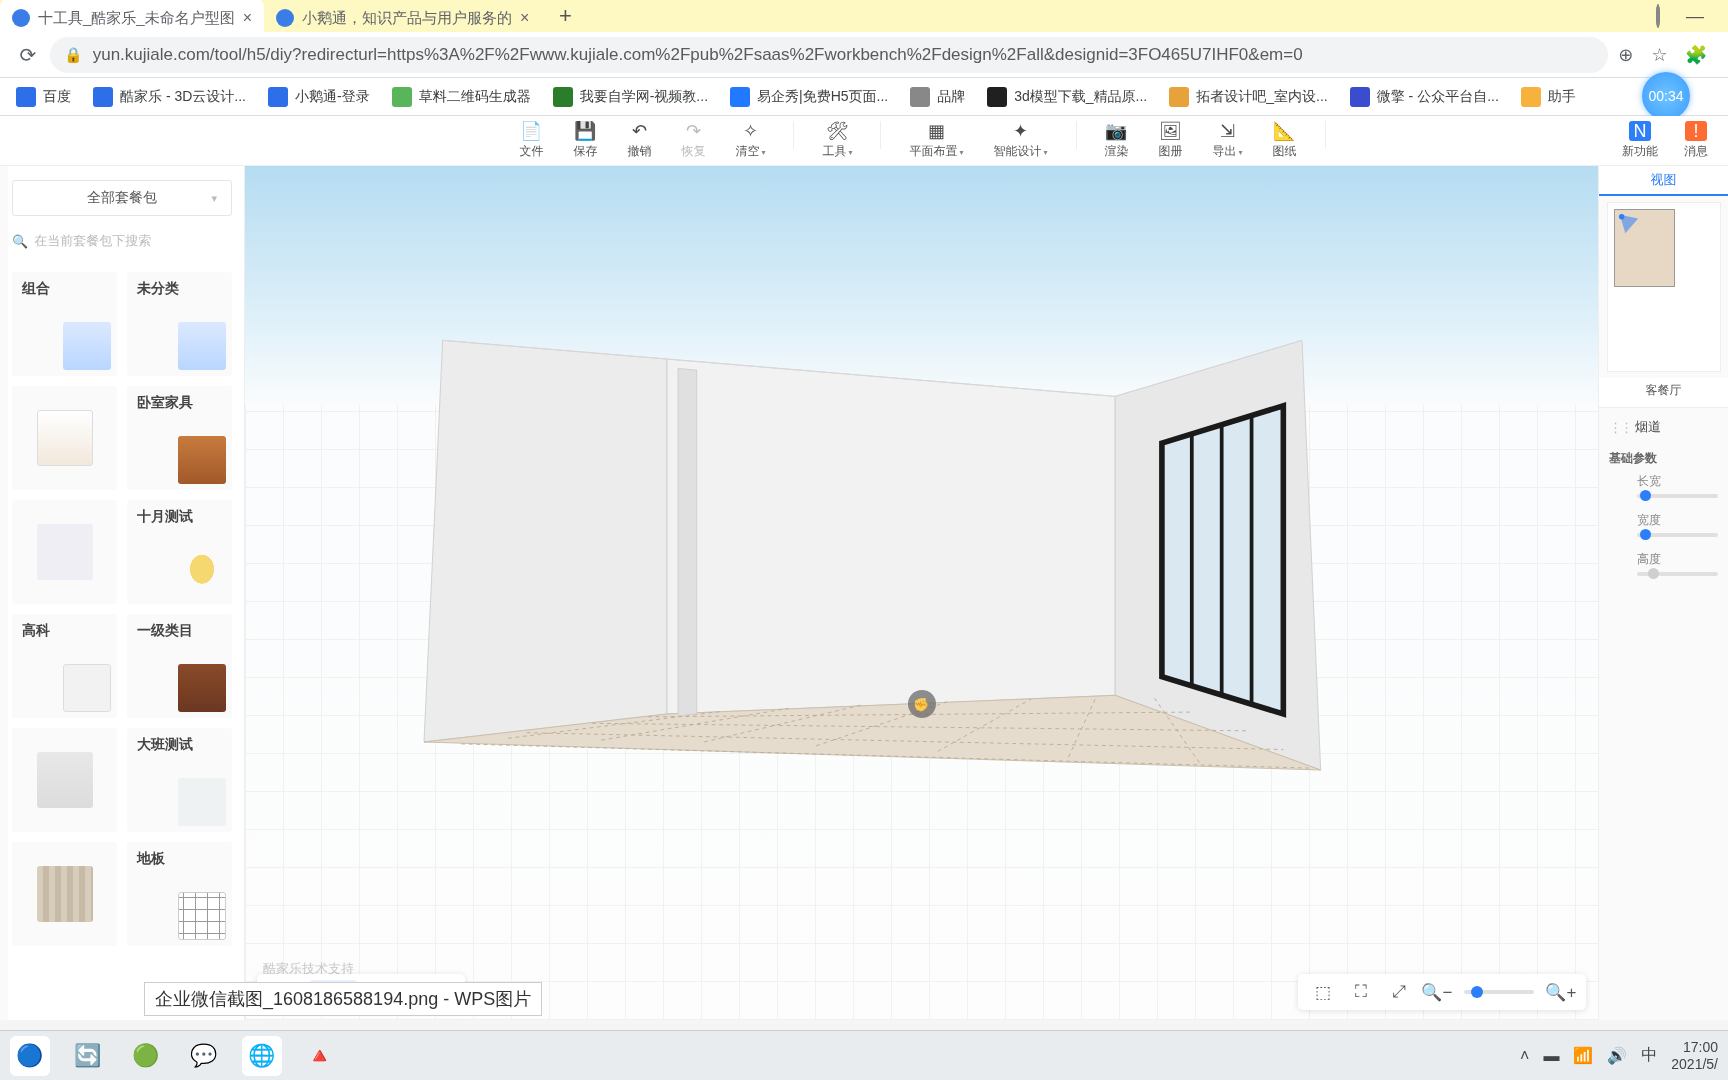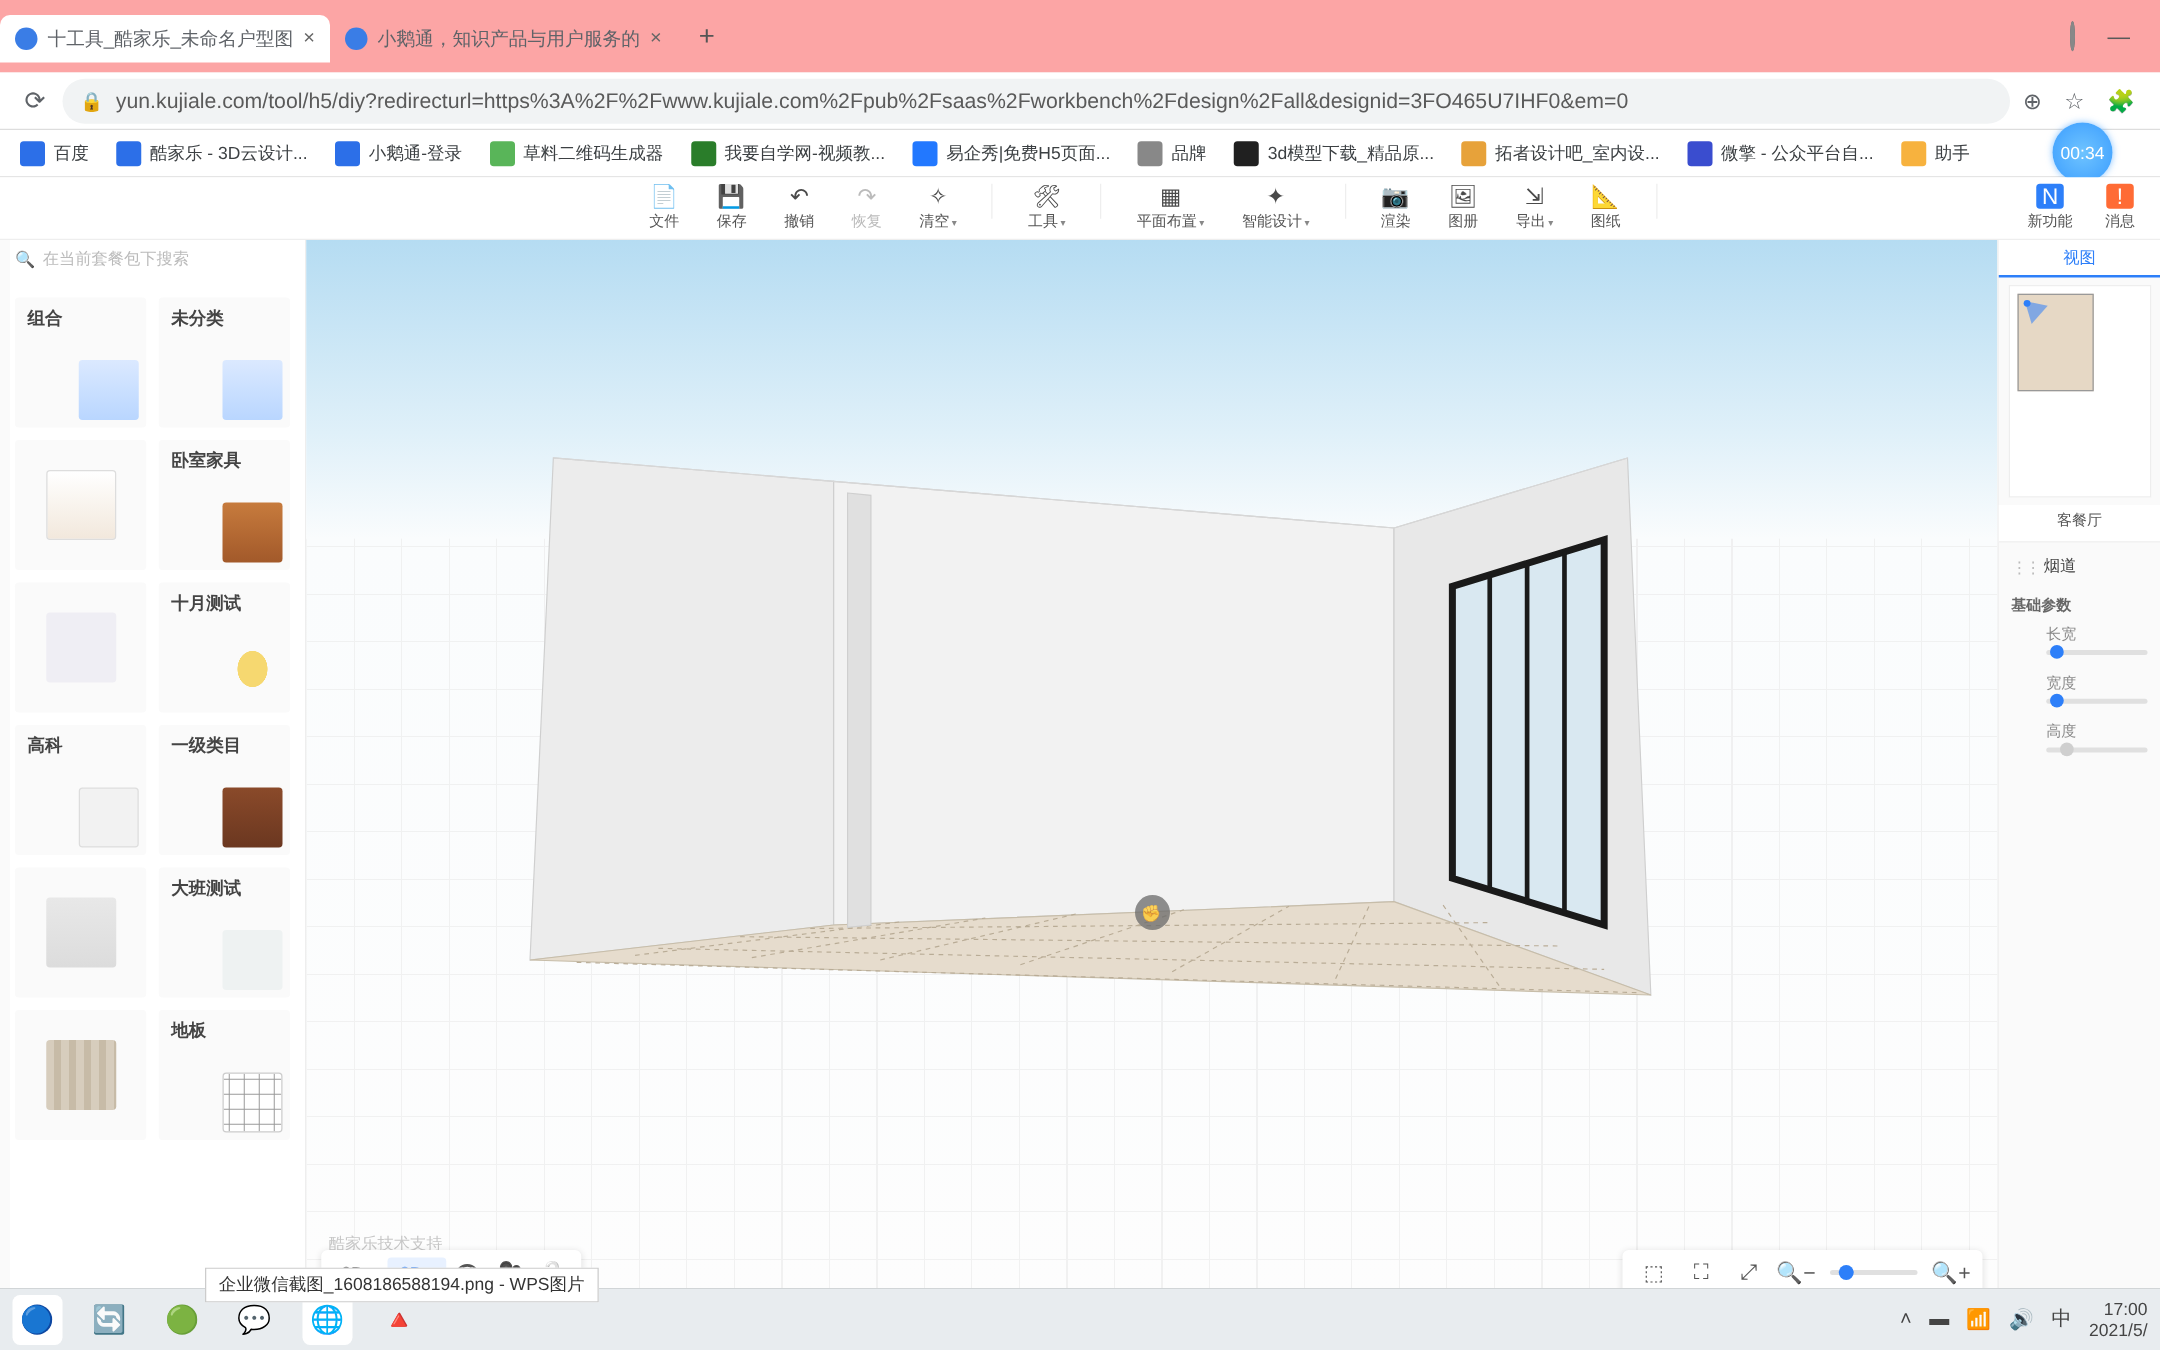--- a/index.html
+++ b/index.html
@@ -1,19 +1,19 @@
 <!DOCTYPE html>
 <html><head>
 <meta charset="utf-8">
 <style>
 * { margin: 0; padding: 0; box-sizing: border-box; font-family: "Microsoft YaHei", sans-serif; }
 body { width: 1728px; height: 1080px; overflow: hidden; background: #f5f5f5; position: relative; }
 
 
-.browser-tabs { height: 58px; background: #fca5a5; display: flex; align-items: center; padding-left: 0; }
+.browser-tabs { height: 32px; background: #fef9c3; display: flex; align-items: center; padding-left: 0; }
 .tab { height: 38px; display: flex; align-items: center; padding: 0 12px; font-size: 14px; color: #555; position: relative; min-width: 240px; max-width: 280px; border-radius: 8px 8px 0 0; margin-top: 4px; }
 .tab.active { background: #fff; }
 .tab .favicon { width: 18px; height: 18px; margin-right: 8px; border-radius: 50%; display: inline-block; }
 .tab .favicon.kujiale { background: #3a7de6; }
 .tab .favicon.xiaoe { background: #3a7de6; }
 .tab .title { overflow: hidden; text-overflow: ellipsis; white-space: nowrap; flex: 1; font-size: 15px; color: #5f6368;}
 .tab .close { margin-left: 8px; color: #666; font-size: 16px; cursor: pointer; }
 .new-tab { width: 32px; height: 32px; display: flex; align-items: center; justify-content: center; color: #555; font-size: 22px; margin-left: 8px; cursor: pointer; }
 .browser-right { margin-left: auto; display: flex; gap: 26px; padding-right: 24px; color: #595959; }
 .browser-right span { font-size: 18px; cursor: pointer; }
@@ -88,21 +88,21 @@
 .prop-title { font-size: 13px; color:#444; display:flex; align-items:center; gap:4px; }
 .prop-title .drag { color:#bbb; letter-spacing:-2px; }
 .prop-sub { font-size:12px; color:#666; margin: 14px 0 6px; font-weight: bold; }
 .prop-field { margin-bottom: 14px; margin-left: 28px; }
 .prop-label { font-size: 12px; color:#888; margin-bottom: 4px; }
 .prop-slider { height: 4px; background:#e0e0e0; border-radius:2px; position:relative; }
 .prop-slider .dot { position:absolute; top:-4px; width:11px; height:11px; border-radius:50%; background:#2d7ff9; }
 .prop-slider.disabled .dot { background:#cfcfcf; }
 
 
-.hover-tooltip { position: absolute; left: 144px; bottom: 4px; background:#fff; border:1px solid #ccc; padding: 4px 10px; font-size: 14px; color:#333; z-index: 50; margin-left: 20px; }
+.hover-tooltip { position: absolute; left: 144px; bottom: 4px; background:#fff; border:1px solid #ccc; padding: 4px 10px; font-size: 18px; color:#333; z-index: 50; }
 
 
 .taskbar { position: fixed; left:0; right:0; bottom:0; height: 50px; background: #e8ecef; border-top: 1px solid #c9cdd0; display:flex; align-items:center; padding: 0 10px; }
 .task-icons { display:flex; gap: 18px; }
 .task-icon { width: 40px; height: 40px; border-radius: 6px; display:flex; align-items:center; justify-content:center; font-size:22px; cursor:pointer; }
 .tray { margin-left:auto; display:flex; align-items:center; gap: 14px; color:#444; font-size:14px; }
 .tray .clock { text-align:right; line-height:1.15; font-size:14px; }
 .tray-icon { font-size: 16px; }
 
 
@@ -266,20 +266,23 @@
         </div>
         <div class="tool-btn msg">
           <div class="ticon">!</div>
           <div class="tlabel">消息</div>
         </div>
       </div>
   </div>
 
   <div class="sidebar-left">
     <div class="side-strip"></div>
+    <div class="package-select">
+      <span>全部套餐包</span>
+    </div>
     <div class="search-box">
       <span class="sicon">🔍</span>
       <span>在当前套餐包下搜索</span>
     </div>
     <div class="cat-grid" id="cat-grid">
         <div class="cat-card">
           <div class="cat-label">组合</div>
           <div class="cat-thumb th-folder"></div>
         </div>
         <div class="cat-card">

